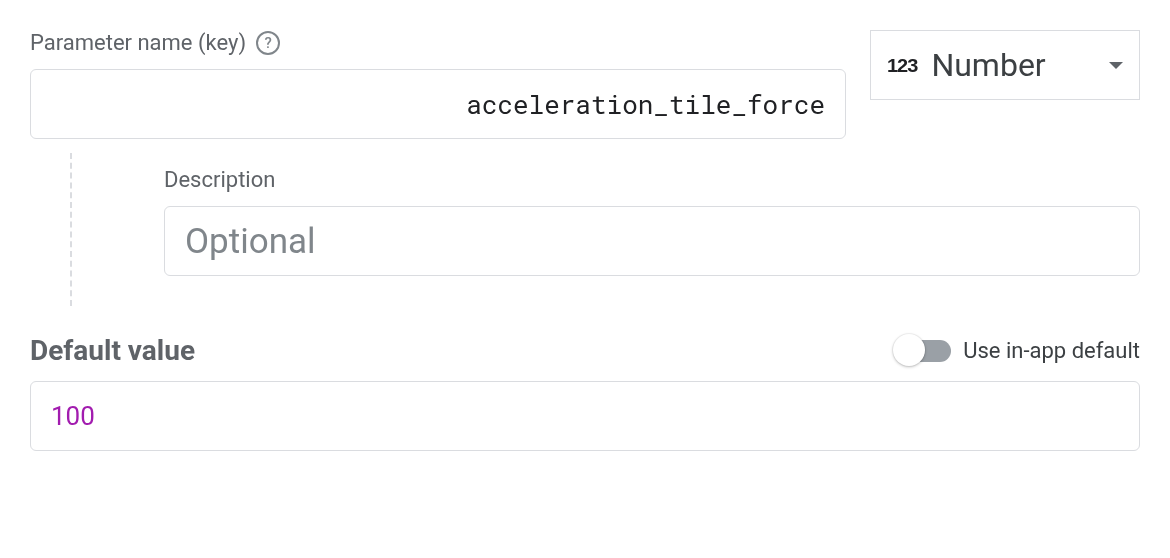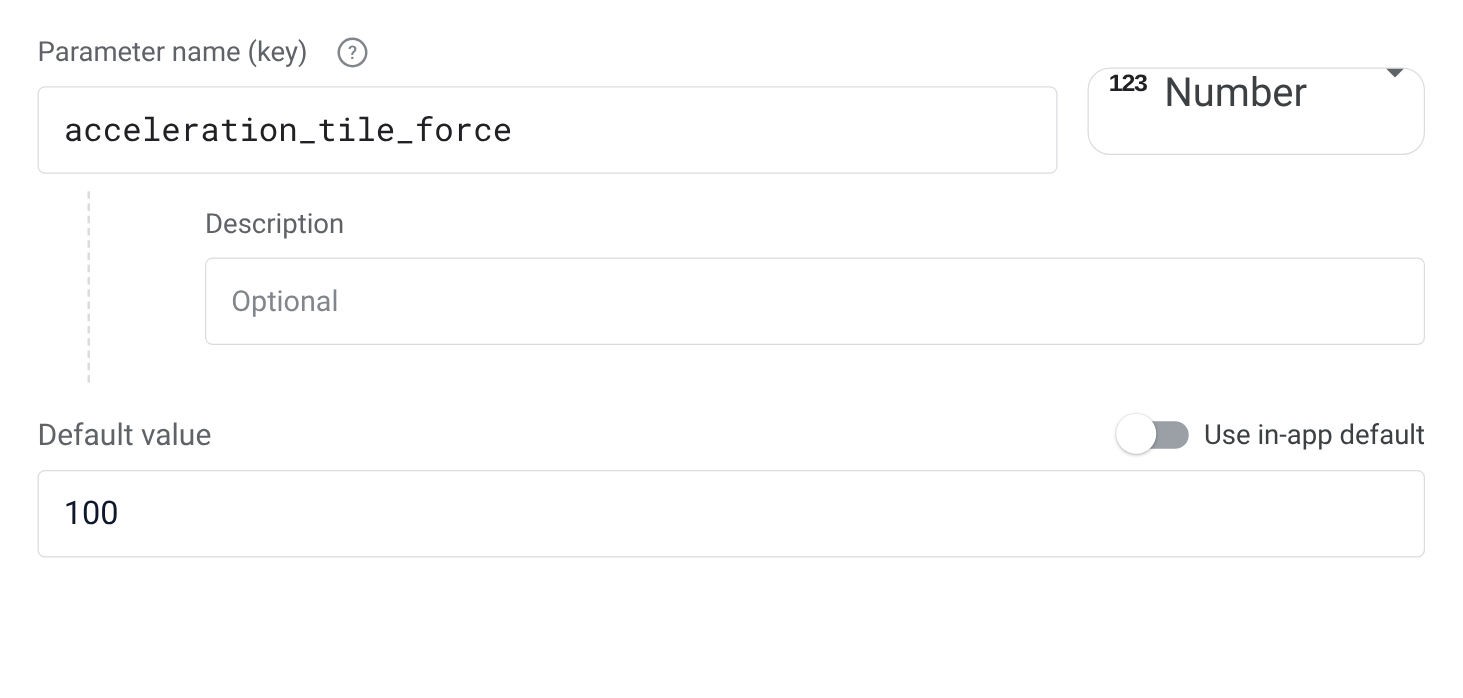--- a/index.html
+++ b/index.html
@@ -20,22 +20,22 @@
       align-items: flex-start;
     }
     .param-col {
       flex: 1;
     }
     .dtype-col {
       width: 270px;
     }
     .field-label {
       display: flex;
-      align-items: flex-start;
-      gap: 24px;
+      align-items: flex-end;
+      gap: 10px;
       font-size: 22px;
       color: #5f6368;
       margin-bottom: 14px;
       font-weight: 400;
     }
     .help-icon {
       width: 24px;
       height: 24px;
       border: 2px solid #80868b;
       border-radius: 50%;
@@ -50,36 +50,37 @@
     .text-input {
       width: 100%;
       height: 70px;
       border: 1px solid #dadce0;
       border-radius: 6px;
       padding: 0 20px;
       font-size: 26px;
       color: #202124;
       font-family: 'Roboto Mono', 'Courier New', monospace;
       outline: none;
+      text-align: right;
     }
     .text-input::placeholder {
       color: #80868b;
       font-family: 'Roboto', 'Helvetica Neue', Arial, sans-serif;
     }
     .dtype-select {
       width: 100%;
       height: 70px;
       border: 1px solid #dadce0;
-      border-radius: 18px;
+      border-radius: 0;
       padding: 0 16px;
       display: flex;
+      align-items: center;
       gap: 14px;
       cursor: pointer;
       background: #fff;
-      margin-top: 24px;
     }
     .dtype-icon {
       font-family: 'Arial Black', sans-serif;
       font-weight: 900;
       font-size: 20px;
       letter-spacing: -1px;
       color: #202124;
       transform: scaleY(0.95);
     }
     .dtype-label {
@@ -110,38 +111,38 @@
       padding-top: 14px;
       padding-bottom: 30px;
       margin-left: 42px;
     }
     .desc-input {
       width: 100%;
       height: 70px;
       border: 1px solid #dadce0;
       border-radius: 6px;
       padding: 0 20px;
-      font-size: 23px;
+      font-size: 35px;
       color: #202124;
       font-family: 'Roboto', 'Helvetica Neue', Arial, sans-serif;
       outline: none;
     }
     .desc-input::placeholder {
       color: #80868b;
     }
     .default-header {
       display: flex;
       align-items: center;
       justify-content: space-between;
       margin-bottom: 14px;
     }
     .default-label {
-      font-size: 24px;
+      font-size: 28px;
       color: #5f6368;
-      font-weight: 400;
+      font-weight: 700;
     }
     .toggle-wrap {
       display: flex;
       align-items: center;
       gap: 12px;
     }
     .toggle {
       position: relative;
       width: 56px;
       height: 22px;
@@ -163,21 +164,21 @@
       font-size: 22px;
       color: #3c4043;
     }
     .default-input {
       width: 100%;
       height: 70px;
       border: 1px solid #dadce0;
       border-radius: 6px;
       padding: 0 20px;
       font-size: 26px;
-      color: #0f172a;
+      color: #a21caf;
       font-family: 'Roboto', 'Helvetica Neue', Arial, sans-serif;
       outline: none;
     }
   </style>
 </head>
 <body>
 
 
 
 <div class="top-row">

